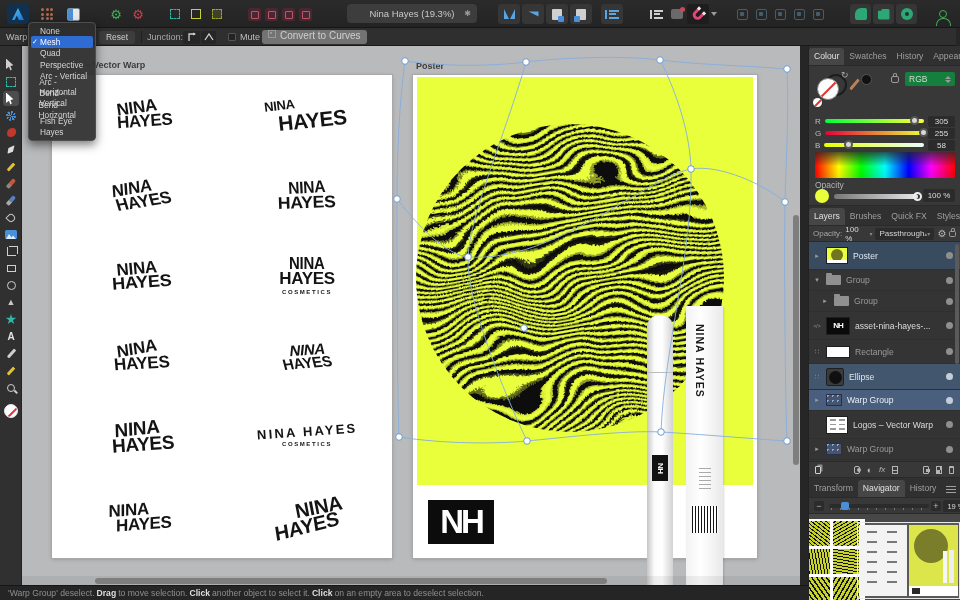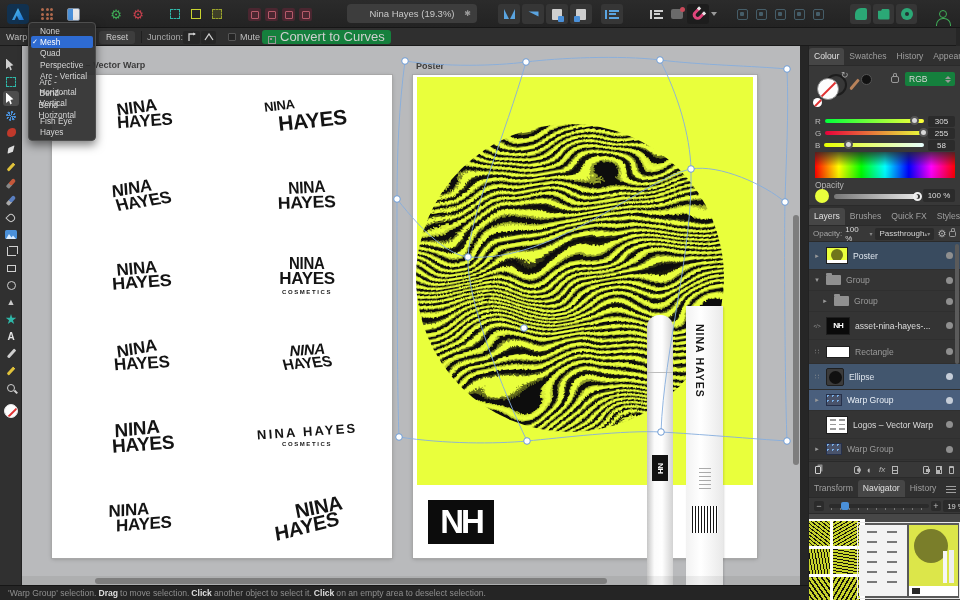--- a/index.html
+++ b/index.html
@@ -48,21 +48,21 @@
   .boolC::after{content:"";position:absolute;left:4px;top:4px;width:4px;height:4px;background:#233;border-radius:50%;}
   .personic{width:8px;height:8px;border:1.5px solid #3fae57;border-radius:50%;position:relative;}
   .personic::after{content:"";position:absolute;left:-4px;top:7px;width:13px;height:7px;border:1.5px solid #3fae57;border-bottom:none;border-radius:7px 7px 0 0;}
 
   
   #ctxbar{position:absolute;left:0;top:28px;width:956px;height:18px;background:#2f2f2f;border-bottom:1px solid #1a1a1a;z-index:20;color:#bfbfbf;font-size:9px;}
   .ctx-sep{position:absolute;top:3px;width:1px;height:12px;background:#1f1f1f;}
   #reset-btn{position:absolute;left:99px;top:2.5px;width:36px;height:13px;background:#3d3d3d;border-radius:3px;color:#cfcfcf;font-size:8.5px;display:flex;align-items:center;justify-content:center;}
   .jfield{position:absolute;top:2.5px;height:13px;background:#262626;border-radius:2px;display:flex;align-items:center;justify-content:center;}
   .chk{width:8px;height:8px;background:#242424;border:1px solid #555;border-radius:1px;}
-  #cvt-btn{position:absolute;left:262px;top:2px;height:14px;padding:0 6px;background:#15803d;border-radius:3px;display:flex;align-items:flex-end;gap:4px;color:#cfcfcf;font-size:13px;}
+  #cvt-btn{position:absolute;left:262px;top:2px;height:14px;padding:0 6px;background:#737373;border-radius:3px;display:flex;align-items:flex-start;gap:4px;color:#cfcfcf;font-size:10px;}
   .cvt-ic{width:8px;height:8px;border:1px solid #999;position:relative;}
   .cvt-ic::after{content:"";position:absolute;left:1px;top:1px;width:2px;height:2px;background:#999;}
 
   
   #warp-menu{position:absolute;left:28px;top:22px;width:68px;background:#2e2e2eee;border:1px solid #4e4e4e;border-radius:4px;box-shadow:0 4px 10px rgba(0,0,0,.5);z-index:60;padding:2px 0;}
   .mi{height:11.3px;display:flex;align-items:center;color:#d6d6d6;font-size:8.3px;padding:0 4px 0 3px;}
   .mi .ck{width:8px;font-size:7px;color:#fff;}
   .mi.sel{background:#2e6bd2;border-radius:2px;margin:0 2px;padding:0 2px 0 1px;color:#fff;}
 
   
@@ -782,20 +782,20 @@
       <div class="abs" style="left:34px;top:26px;width:4px;height:32px;background:#f5f5f5"></div>
       <div class="abs" style="left:40px;top:25px;width:5px;height:33px;background:#ededed"></div>
       <div class="abs" style="left:0;bottom:0;width:100%;height:10px;background:#fff"></div>
       <div class="abs" style="left:3px;bottom:2px;width:8px;height:6px;background:#111"></div>
     </div>
     <div class="abs" style="left:48px;top:8px;width:103px;height:77px;border:1px solid #e8e8e8;background:rgba(255,255,255,.10)"></div>
   </div>
 </div>
 
 <div id="statusbar">
-  <span>'Warp Group' selection. </span>
+  <span>'Warp Group' deselect. </span>
     <b>Drag</b>
     <span> to move selection. </span>
     <b>Click</b>
     <span> another object to select it. </span>
     <b>Click</b>
     <span> on an empty area to deselect selection.</span>
 </div>
 
 </body></html>

